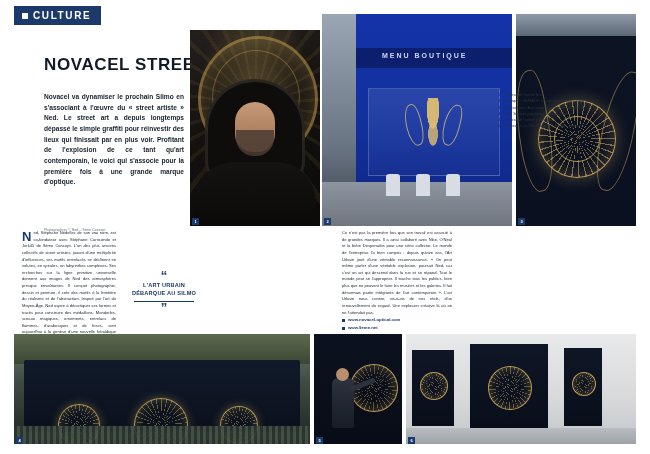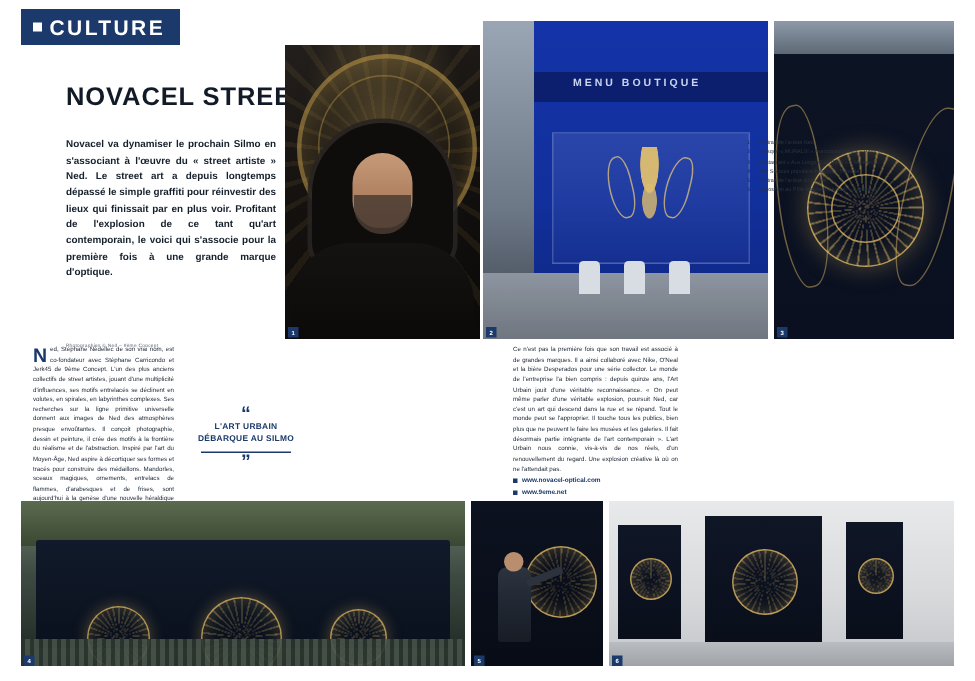--- a/index.html
+++ b/index.html
@@ -16,21 +16,21 @@
     position: relative;
   }
 
   
   .culture-badge {
     position: absolute;
     left: 14px;
     top: 6px;
     background: #1b3a6b;
     color: #ffffff;
-    font-size: 14px;
+    font-size: 10px;
     letter-spacing: 1.6px;
     font-weight: bold;
     padding: 4px 10px 4px 8px;
     display: flex;
     align-items: center;
     gap: 5px;
   }
   .culture-badge .sq {
     width: 6px;
     height: 6px;

